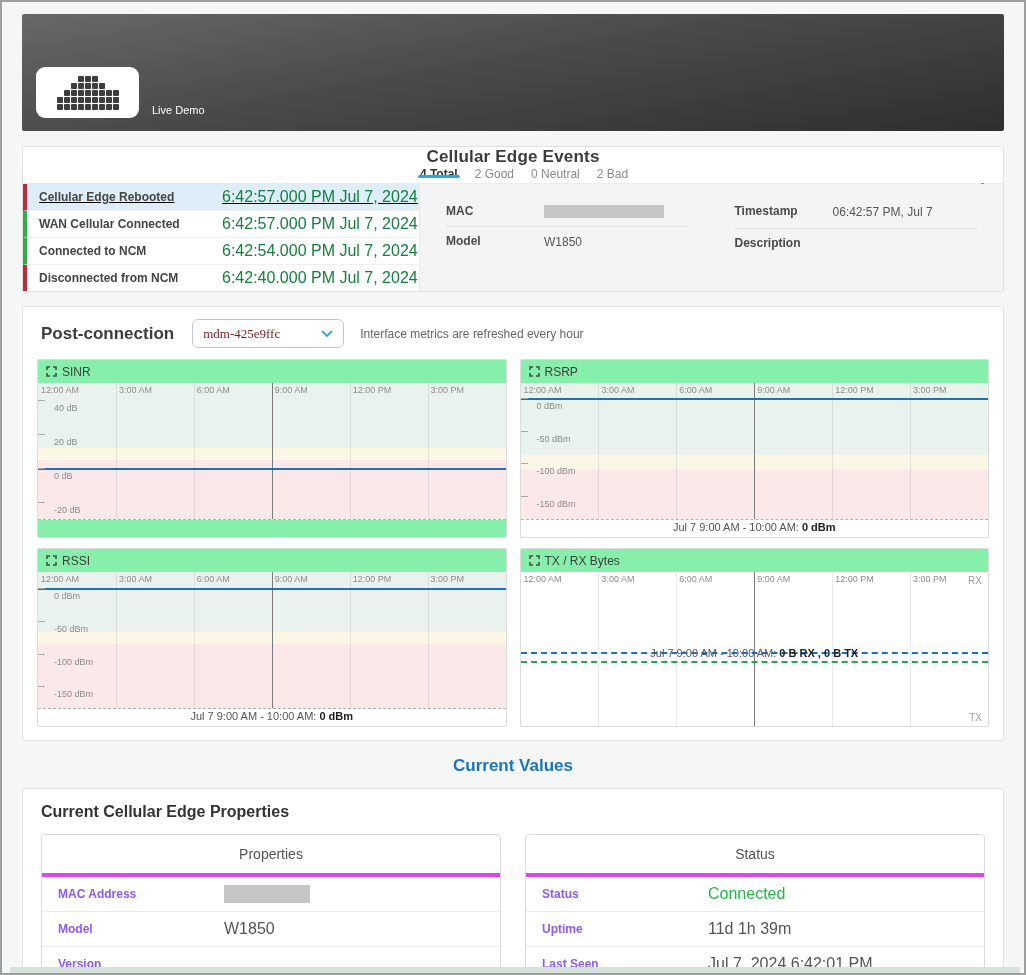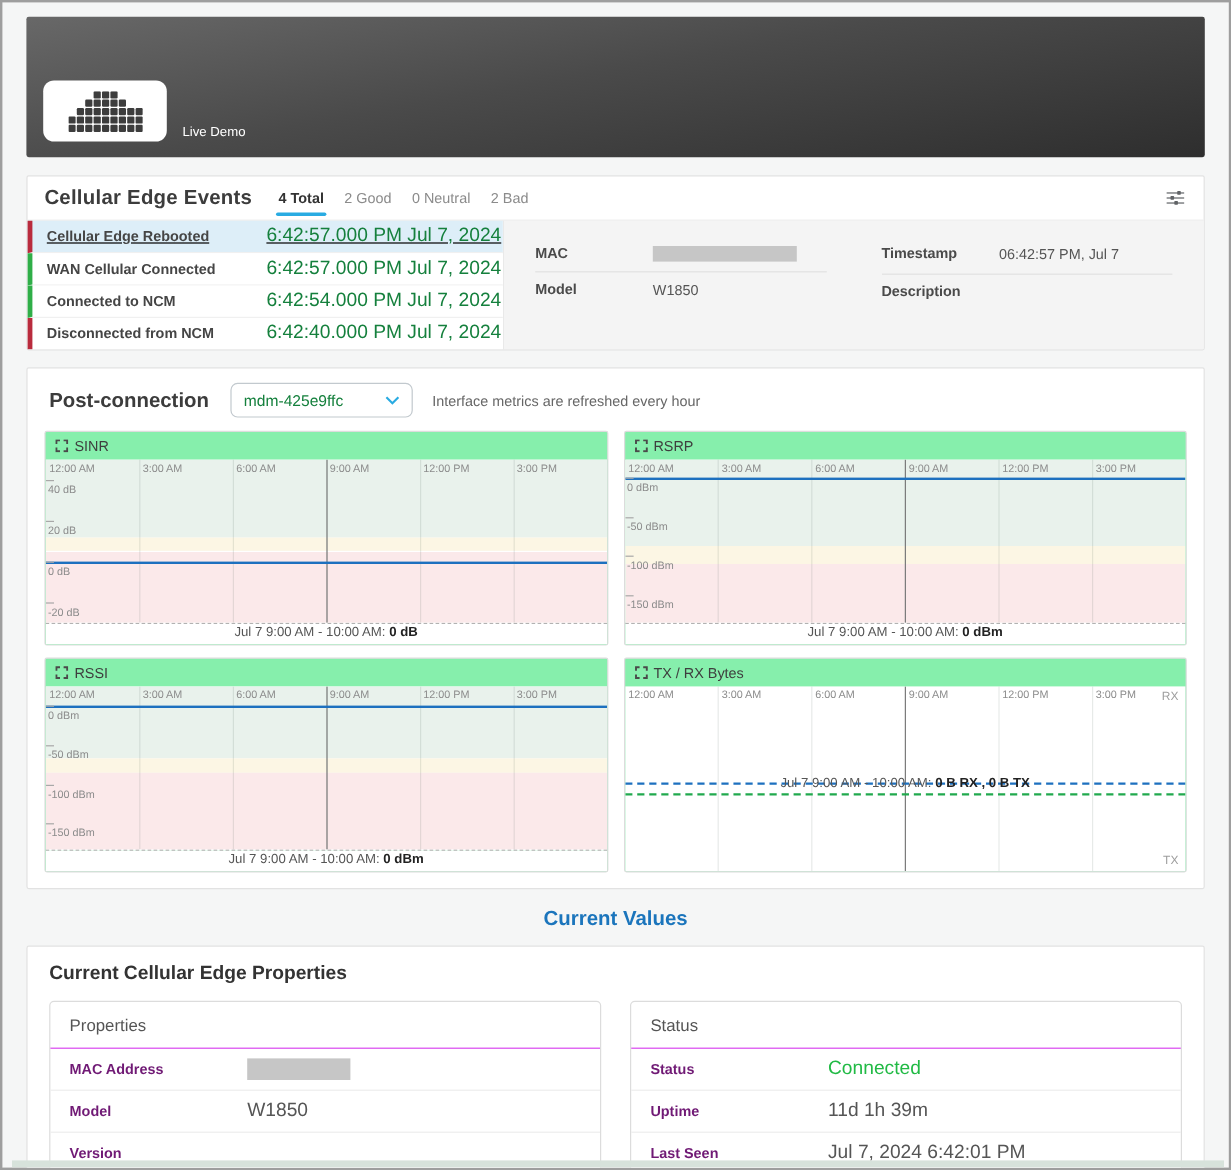--- a/index.html
+++ b/index.html
@@ -11,21 +11,21 @@
           background:linear-gradient(170deg,#686868 0%,#4a4a4a 45%,#2e2e2e 100%);}
   .logo-box{position:absolute;left:14px;bottom:13px;width:103px;height:51px;background:#fff;border-radius:9px;
             display:flex;align-items:center;justify-content:center;}
   .live-demo{position:absolute;left:130px;bottom:15px;color:#ffffff;font-size:11px;}
 
   
   .card{background:#fff;border:1px solid #e2e2e2;border-radius:2px;}
 
   
   .events-card{margin:15px 20px 0;}
-  .events-header{display:flex;align-items:center;height:36px;padding:0 14px;border-bottom:1px solid #ececec;}
+  .events-header{display:flex;align-items:center;height:36px;padding:0 14px;border-bottom:1px solid #ececec;flex-direction:column;}
   .events-title{font-size:17px;font-weight:bold;color:#3c3c3c;letter-spacing:.2px;}
   .tabs{display:flex;margin-left:22px;gap:17px;align-items:center;height:100%;}
   .tab{font-size:12px;color:#8b8b8b;position:relative;height:100%;display:flex;align-items:center;cursor:pointer;}
   .tab.active{color:#333;font-weight:bold;}
   .tab.active::after{content:"";position:absolute;left:-2px;right:-2px;bottom:3px;height:3px;background:#29abe2;border-radius:2px;}
   .filter-btn{margin-left:auto;cursor:pointer;display:flex;align-items:center;padding:2px;}
   .events-body{display:flex;}
   .events-list{width:396px;border-right:1px solid #e9e9e9;flex-shrink:0;}
   .event-row{display:flex;align-items:center;height:26px;border-left:4px solid #ccc;border-bottom:1px solid #f0f0f0;cursor:pointer;background:#fff;}
   .event-row:last-child{border-bottom:none;}
@@ -41,58 +41,58 @@
   .detail-label{width:98px;font-size:12px;font-weight:bold;color:#4a4a4a;flex-shrink:0;}
   .detail-value{font-size:12px;color:#555;line-height:1.35;}
   .redacted{width:120px;height:13px;background:#c6c6c6;margin-top:1px;}
 
   
   .post-card{margin:14px 20px 0;padding:0 14px 13px;}
   .post-header{display:flex;align-items:center;padding:12px 4px 11px;}
   .post-title{font-size:17px;font-weight:bold;color:#3c3c3c;}
   .dropdown{margin-left:18px;width:152px;height:29px;border:1px solid #c2c9ce;border-radius:6px;background:#fff;
             display:flex;align-items:center;justify-content:space-between;padding:0 10px;cursor:pointer;box-sizing:border-box;}
-  .dropdown-value{font-size:13px;color:#15803d;}
+  .dropdown-value{font-size:13px;color:#7f1d1d;font-family:Liberation Serif, serif;}
   .post-note{margin-left:16px;font-size:12px;color:#666;}
   #charts{display:grid;grid-template-columns:1fr 1fr;gap:10px 13px;}
   .chart-card{border:1px solid #dcdcdc;background:#86efac;border-radius:2px;overflow:hidden;}
   .chart-titlebar{height:23px;display:flex;align-items:center;padding:0 8px;gap:5px;}
   .chart-title{font-size:12px;color:#3e3e3e;}
   .expand-icon{display:flex;align-items:center;cursor:pointer;}
   .chart-plot{position:relative;height:136px;overflow:hidden;background:#fff;}
   .chart-plot.tall{height:154px;}
   .chart-plot.dashed-bottom{border-bottom:1px dashed #b2b2b2;}
   .zone{position:absolute;left:0;right:0;z-index:0;}
   .gridline{position:absolute;top:0;bottom:0;width:1px;background:rgba(70,95,80,0.13);z-index:1;}
   .hoverline{position:absolute;top:0;bottom:0;left:50%;width:1px;background:#7c7c7c;z-index:2;}
   .x-tick{position:absolute;top:2px;font-size:9px;color:#8c8c8c;padding-left:3px;white-space:nowrap;z-index:3;}
-  .y-tick-label{position:absolute;left:2px;font-size:9px;color:#8c8c8c;z-index:3;white-space:nowrap;text-align:right;}
+  .y-tick-label{position:absolute;left:16px;font-size:9px;color:#8c8c8c;z-index:3;white-space:nowrap;text-align:right;}
   .y-tick-mark{position:absolute;left:0;width:7px;height:1px;background:#a8a8a8;z-index:3;}
   .series-line{position:absolute;left:0;right:0;height:0;z-index:2;}
   .corner-label{position:absolute;right:6px;font-size:10px;color:#9e9e9e;z-index:3;}
   .corner-label.tr{top:3px;}
   .corner-label.br{bottom:3px;}
   .chart-caption{height:16px;text-align:center;font-size:11px;color:#555;padding-top:1px;background:#fff;}
   .chart-caption b, .mid-caption b{color:#222;}
   .mid-caption{position:absolute;left:0;right:0;text-align:center;font-size:11px;color:#555;z-index:5;}
 
   
   .current-values{text-align:center;margin-top:15px;}
   .cv-title{font-size:17px;font-weight:bold;color:#1b75bc;}
   .cv-sub{font-size:13px;color:#666;margin-top:4px;}
 
   
   .props-card{margin:12px 20px 0;padding:14px 18px 18px;}
   .props-title{font-size:16px;font-weight:bold;color:#333;}
   .props-grid{display:flex;gap:24px;margin-top:13px;}
   .inner-card{flex:1;border:1px solid #dcdcdc;border-radius:4px;background:#fff;}
-  .inner-card-header{padding:11px 16px;font-size:14px;color:#555;border-bottom:1px solid #d946ef;}
+  .inner-card-header{padding:11px 16px;font-size:14px;color:#555;border-bottom:4px solid #d946ef;text-align:center;}
   .prop-row{display:flex;align-items:center;min-height:34px;padding:0 16px;}
   .prop-row:not(:last-child){border-bottom:1px solid #ededed;}
-  .prop-label{width:148px;font-size:12px;font-weight:bold;color:#701a75;flex-shrink:0;}
+  .prop-label{width:166px;font-size:12px;font-weight:bold;color:#8b5cf6;flex-shrink:0;}
   .prop-value{font-size:16px;color:#555;}
   .prop-value.green{color:#21ba45;}
   .redacted2{width:86px;height:18px;background:#c6c6c6;}
 
   .bottom-strip{position:absolute;left:8px;right:4px;bottom:0;height:6px;background:#d7e2db;}
 </style>
 </head>
 <body>
 
 <div class="page">
@@ -249,21 +249,20 @@
             <div class="y-tick-mark" style="top: 12.5%;"></div>
             <span class="y-tick-label" style="top: calc(12.5% + 3px);">40 dB</span>
             <div class="y-tick-mark" style="top: 37.5%;"></div>
             <span class="y-tick-label" style="top: calc(37.5% + 3px);">20 dB</span>
             <div class="y-tick-mark" style="top: 62.5%;"></div>
             <span class="y-tick-label" style="top: calc(62.5% + 3px);">0 dB</span>
             <div class="y-tick-mark" style="top: 87.5%;"></div>
             <span class="y-tick-label" style="top: calc(87.5% + 3px);">-20 dB</span>
             <div class="series-line" style="top: 62.5%; border-top: 2px solid rgb(29, 112, 191);"></div>
           </div>
-          <div class="chart-caption"><span>Jul 7 9:00 AM - 10:00 AM: </span><b>0 dB</b></div>
         </div>
         <div class="chart-card">
           <div class="chart-titlebar">
             <span class="expand-icon">
               <svg width="11" height="11" viewBox="0 0 11 11" fill="none" stroke="#4a4a4a" stroke-width="1.6">
                 <path d="M4 1 H1 V4"></path>
                 <path d="M7 1 H10 V4"></path>
                 <path d="M4 10 H1 V7"></path>
                 <path d="M7 10 H10 V7"></path>
               </svg>

